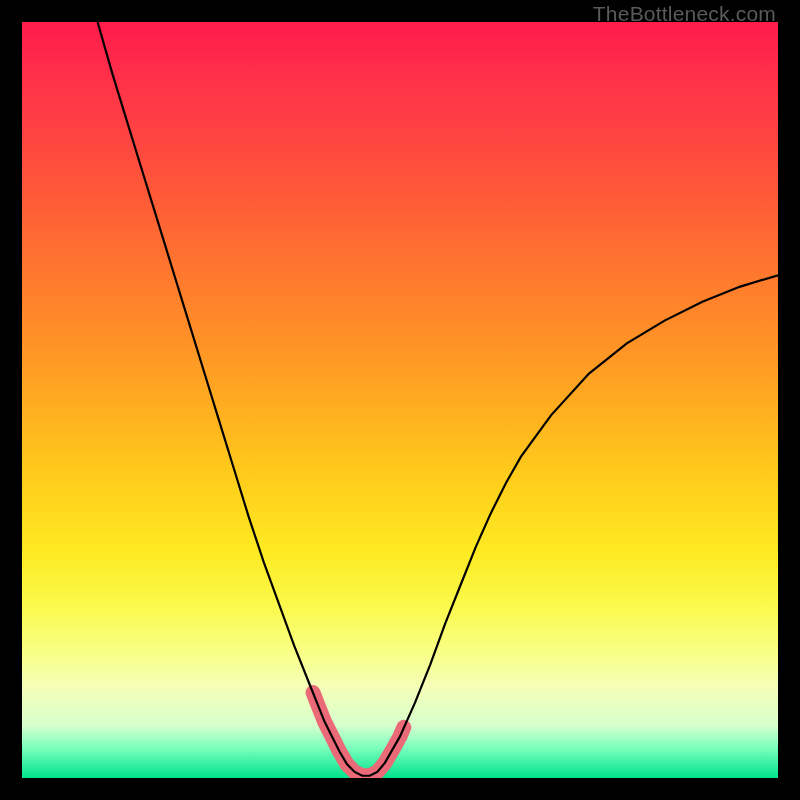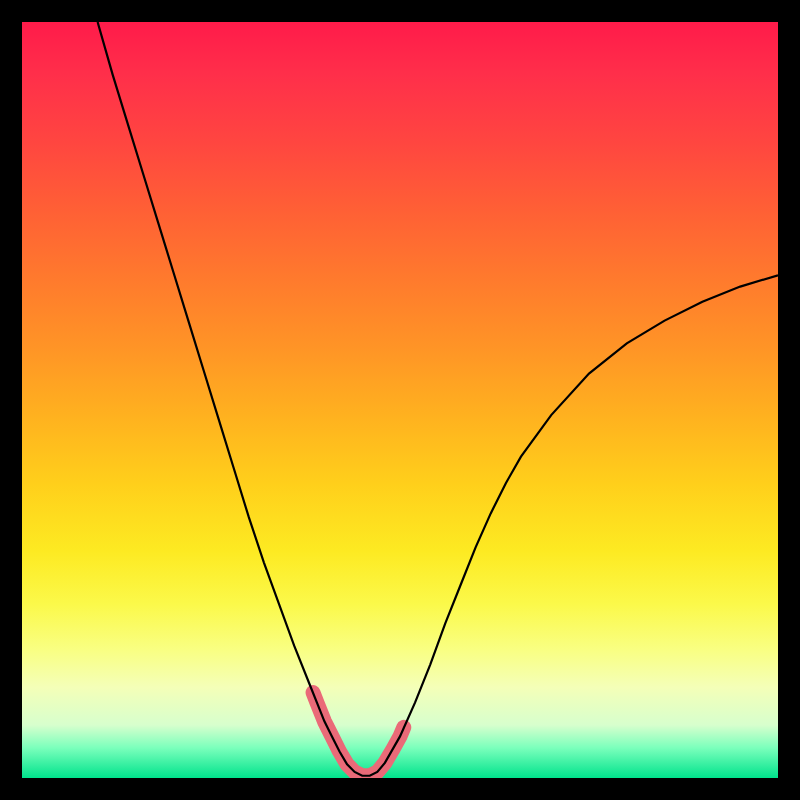--- a/index.html
+++ b/index.html
@@ -72,20 +72,21 @@
     stroke-width: 15;
     stroke-linecap: round;
     stroke-linejoin: round;
   }
 </style>
 </head>
 <body>
 
 <div class="frame">
 
+  <div class="watermark">TheBottleneck.com</div>
 
   <div class="plot-area">
     <svg class="overlay" viewBox="0 0 756 756" preserveAspectRatio="none">
       <path id="pink-path" class="pink-seg" d="M291.06 670.57 L294.84 680.40 L302.40 699.30 L309.96 714.42 L317.52 729.54 L325.08 742.39 L332.64 749.95 L340.20 753.73 L347.76 753.73 L355.32 749.95 L362.88 740.88 L370.44 728.03 L378.00 714.42 L381.78 705.35"></path>
       <path id="curve-path" class="curve-main" d="M75.60 0.00 L90.72 52.92 L105.84 102.06 L120.96 151.20 L136.08 200.34 L151.20 249.48 L166.32 298.62 L181.44 347.76 L196.56 396.90 L211.68 446.04 L226.80 495.18 L241.92 540.54 L257.04 582.12 L272.16 623.70 L287.28 661.50 L294.84 680.40 L302.40 699.30 L309.96 714.42 L317.52 729.54 L325.08 742.39 L332.64 749.95 L340.20 753.73 L347.76 753.73 L355.32 749.95 L362.88 740.88 L378.00 714.42 L393.12 680.40 L408.24 642.60 L423.36 601.02 L438.48 563.22 L453.60 525.42 L468.72 491.40 L483.84 461.16 L498.96 434.70 L529.20 393.12 L567.00 351.54 L604.80 321.30 L642.60 298.62 L680.40 279.72 L718.20 264.60 L756.00 253.26"></path>
     </svg>
   </div>
 
 </div>
 

